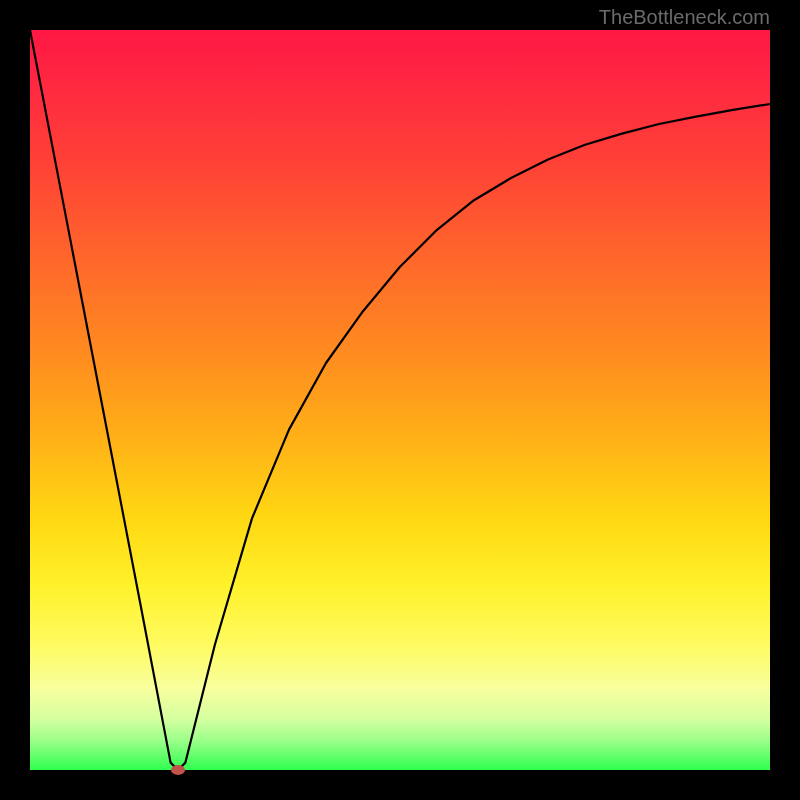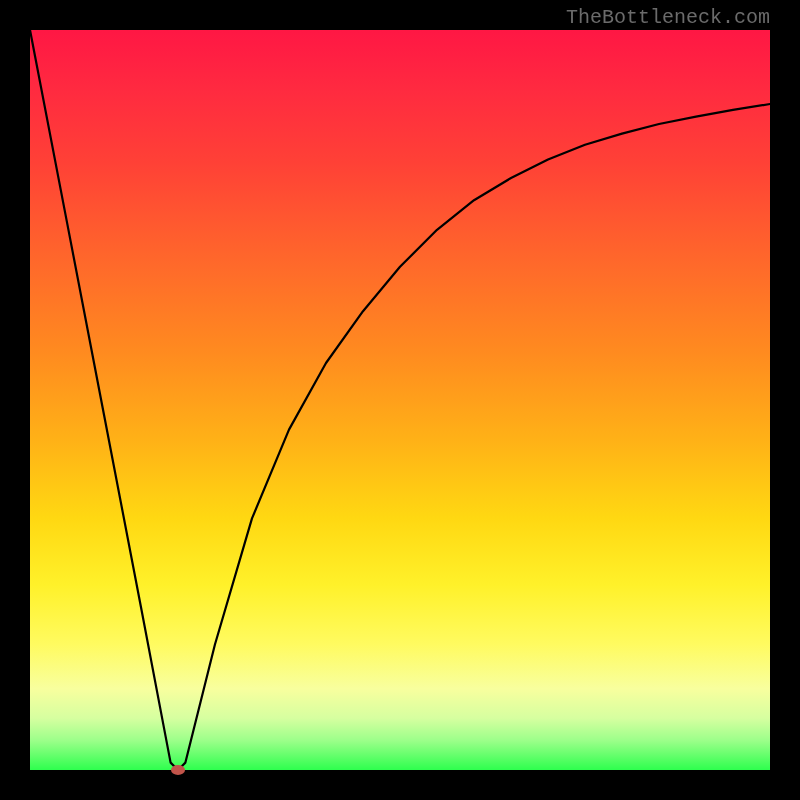--- a/index.html
+++ b/index.html
@@ -42,21 +42,20 @@
     );
   }
   .watermark {
     position: absolute;
     top: 6px;
     right: 30px;
     color: #6b6b6b;
     font-size: 20px;
     font-weight: 500;
     user-select: none;
-    font-family: Liberation Mono, monospace;
   }
   svg.curve {
     position: absolute;
     left: 0;
     top: 0;
     width: 740px;
     height: 740px;
     overflow: visible;
   }
   .marker {

